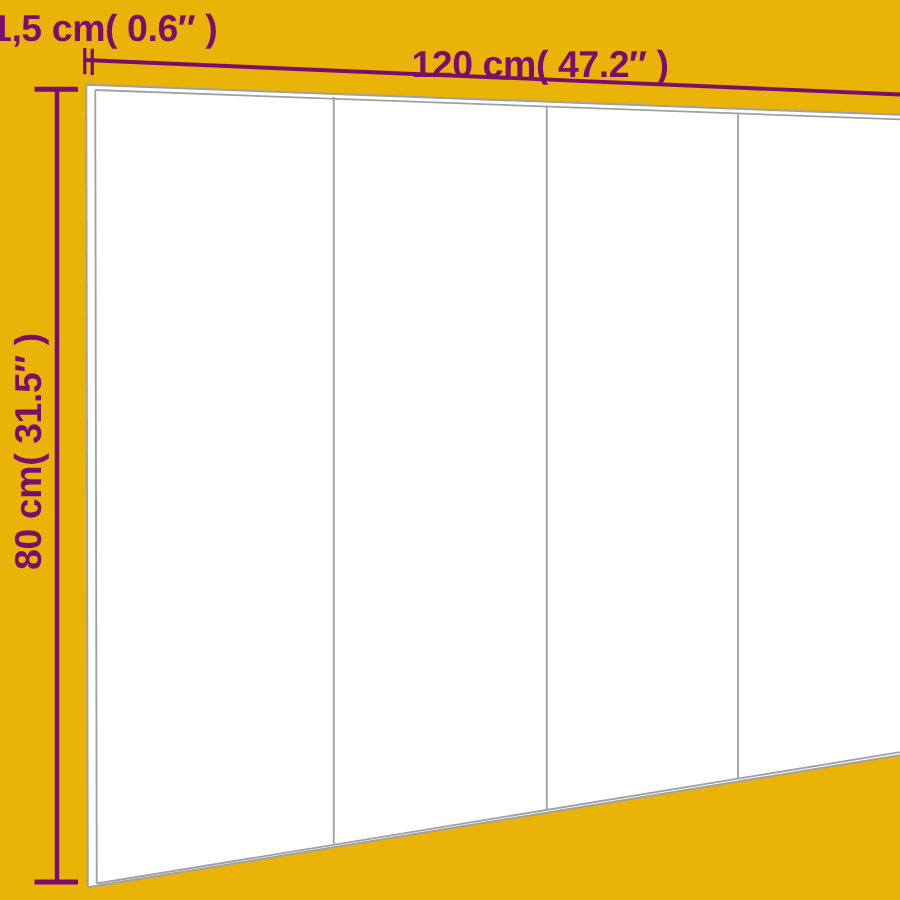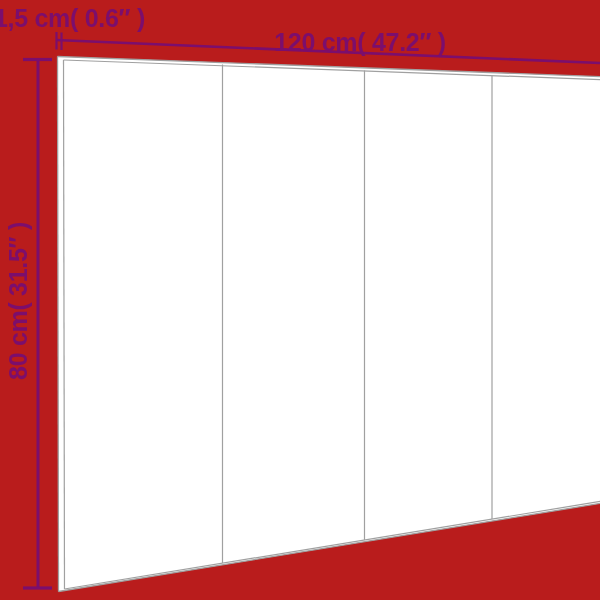--- a/index.html
+++ b/index.html
@@ -7,21 +7,21 @@
     padding: 0;
     width: 600px;
     height: 600px;
     background: #ffffff;
     overflow: hidden;
   }
   .stage {
     position: relative;
     width: 600px;
     height: 600px;
-    background: #b91c1c;
+    background: #eab308;
   }
   svg { display: block; }
   .dim-text {
     font-family: "Liberation Sans", "DejaVu Sans", sans-serif;
     font-weight: bold;
     font-size: 25px;
     letter-spacing: -0.3px;
   }
 </style>
 </head>

